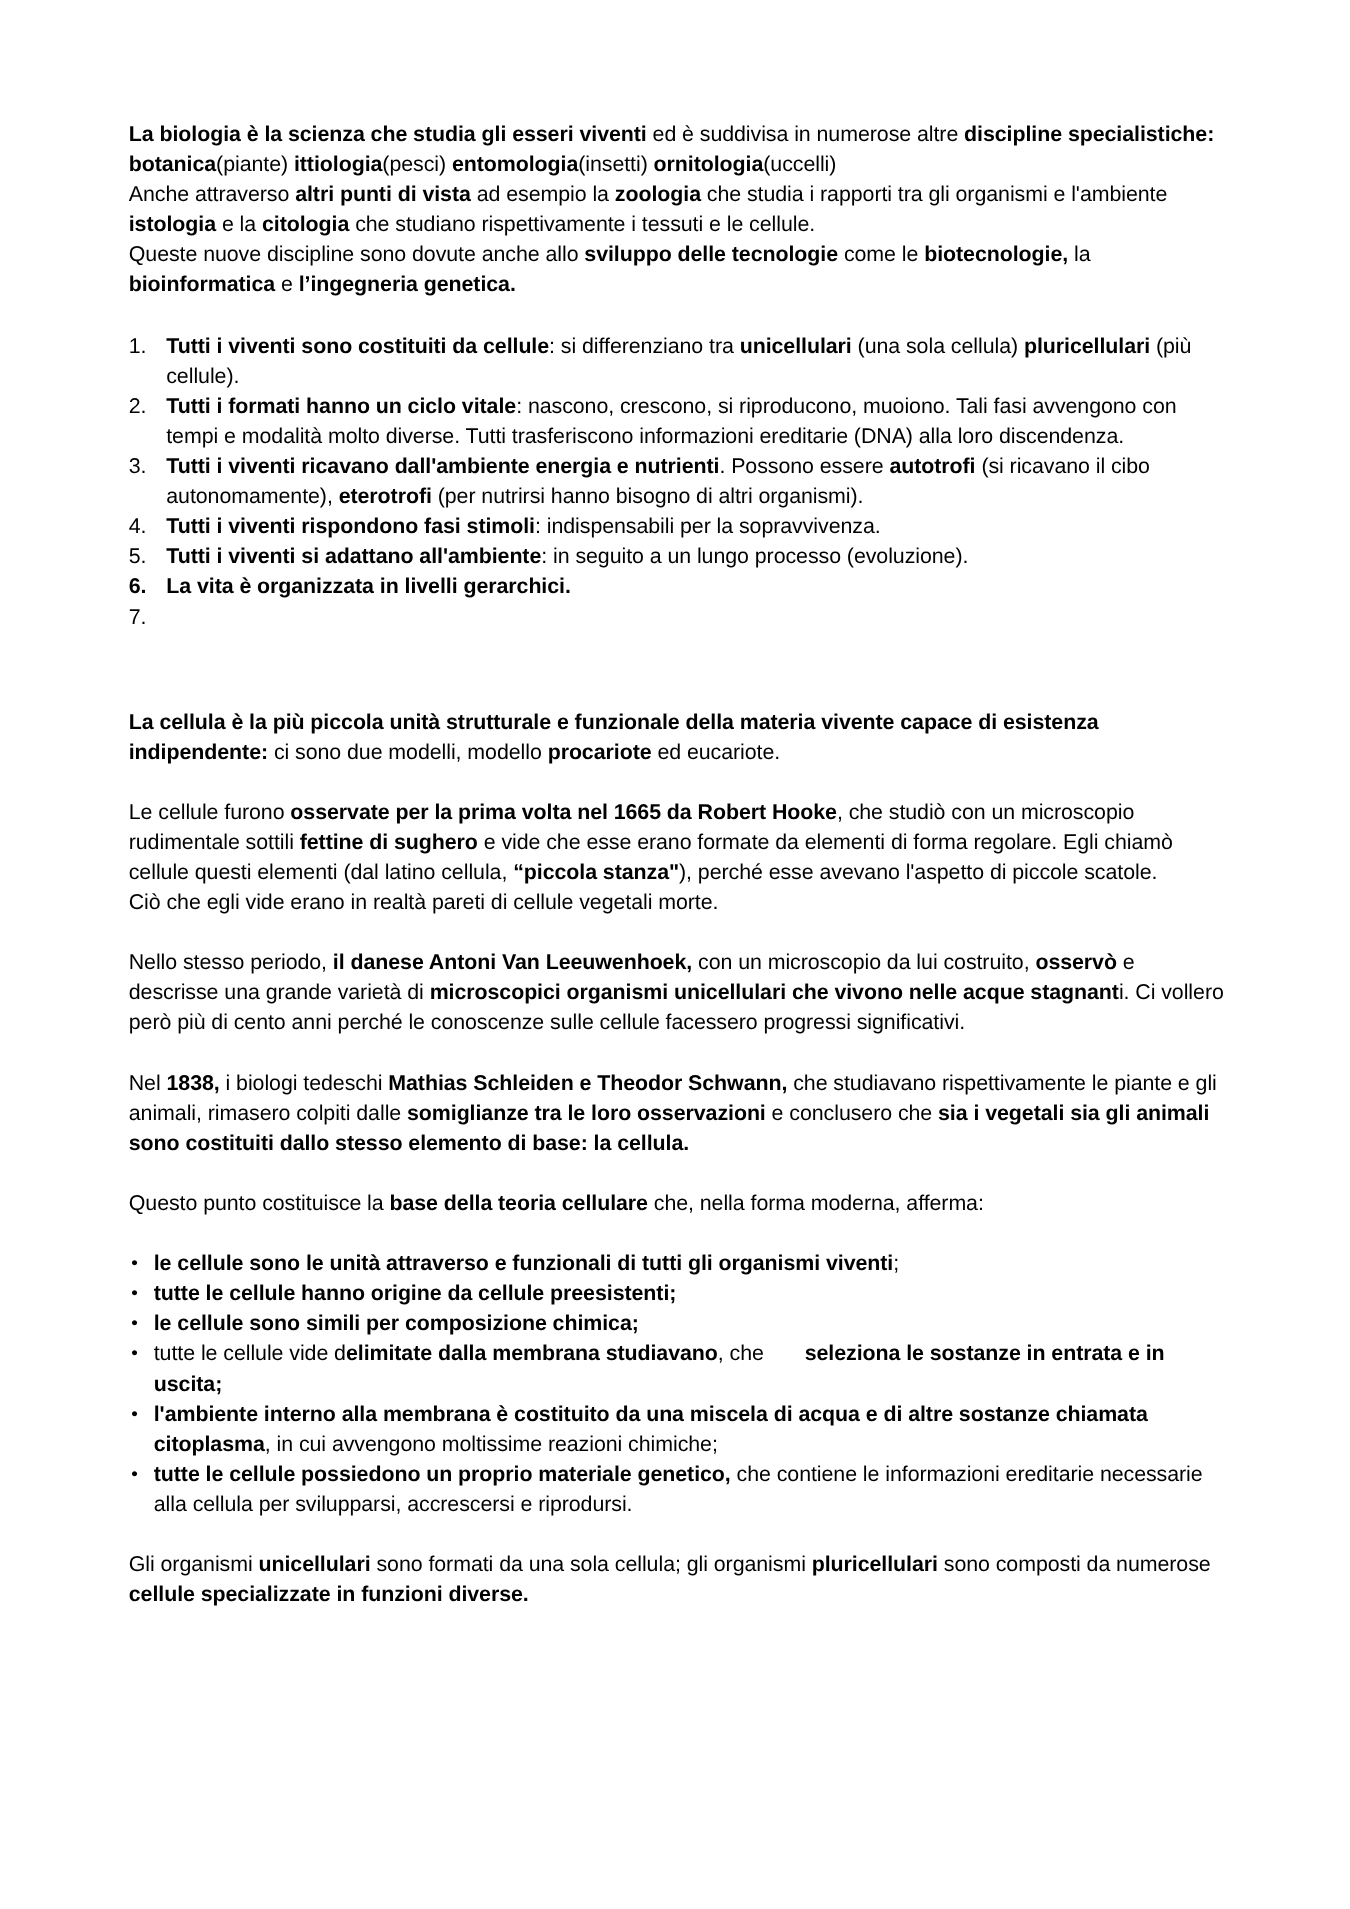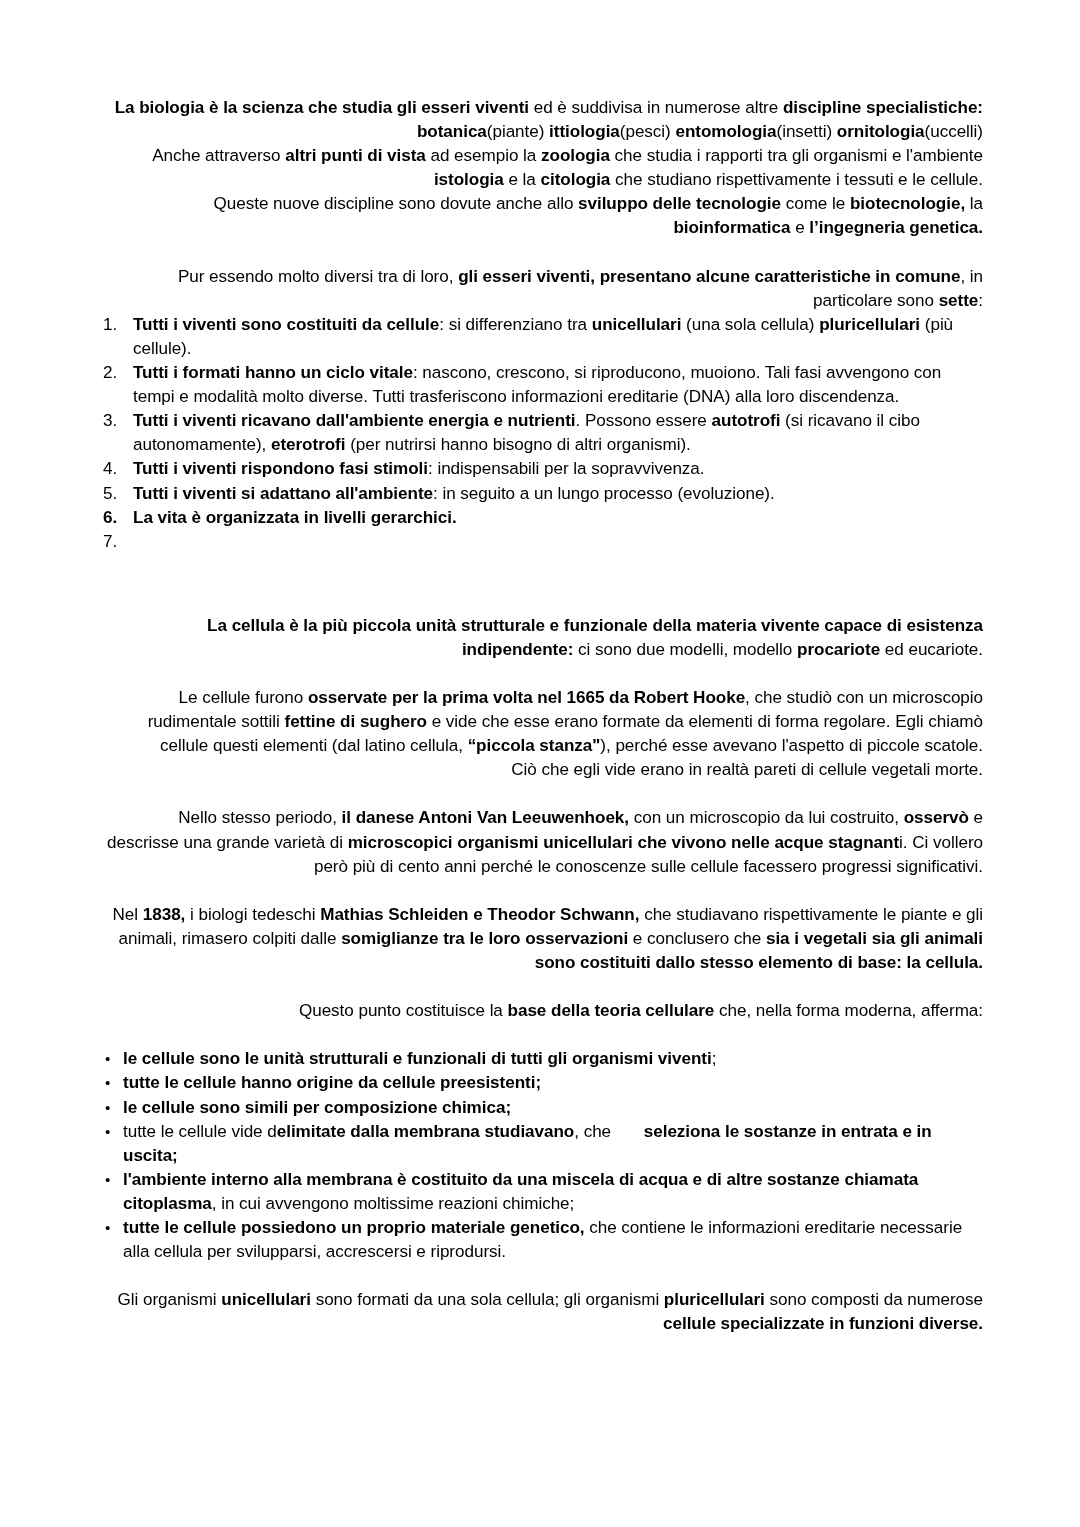--- a/index.html
+++ b/index.html
@@ -26,21 +26,20 @@
   }
   .doc {
     font-size: 17.1px;
     line-height: 24.1px;
     letter-spacing: -0.05px;
     width: 880px;
   }
   p.para {
     margin: 0;
     padding: 0;
-    text-align: right;
   }
   
   .gap-line { height: 24.1px; }
   .gap-big  { height: 84px; }
 
   
   ol.num-list {
     list-style: none;
     margin: 0;
     padding: 0;
@@ -87,21 +86,20 @@
 
     <div>
       <p class="para"><span class="txt" style="font-weight: bold;">La biologia è la scienza che studia gli esseri viventi</span><span class="txt"> ed è suddivisa in numerose altre </span><span class="txt" style="font-weight: bold;">discipline specialistiche: botanica</span><span class="txt">(piante) </span><span class="txt" style="font-weight: bold;">ittiologia</span><span class="txt">(pesci) </span><span class="txt" style="font-weight: bold;">entomologia</span><span class="txt">(insetti) </span><span class="txt" style="font-weight: bold;">ornitologia</span><span class="txt">(uccelli)</span></p>
       <p class="para"><span class="txt">Anche attraverso </span><span class="txt" style="font-weight: bold;">altri punti di vista</span><span class="txt"> ad esempio la </span><span class="txt" style="font-weight: bold;">zoologia</span><span class="txt"> che studia i rapporti tra gli organismi e l'ambiente </span><span class="txt" style="font-weight: bold;">istologia</span><span class="txt"> e la </span><span class="txt" style="font-weight: bold;">citologia</span><span class="txt"> che studiano rispettivamente i tessuti e le cellule.</span></p>
       <p class="para"><span class="txt">Queste nuove discipline sono dovute anche allo </span><span class="txt" style="font-weight: bold;">sviluppo delle tecnologie</span><span class="txt"> come le </span><span class="txt" style="font-weight: bold;">biotecnologie,</span><span class="txt"> la </span><span class="txt" style="font-weight: bold;">bioinformatica</span><span class="txt"> e </span><span class="txt" style="font-weight: bold;">l’ingegneria genetica.</span></p>
     </div>
 
     <div class="gap-line"></div>
 
     <div>
-      <p class="para"><span class="txt">Pur essendo molto diversi tra di loro, </span><span class="txt" style="font-weight: bold;">gli esseri viventi, presentano alcune caratteristiche in comune</span><span class="txt">, in particolare sono </span><span class="txt" style="font-weight: bold;">sette</span><span class="txt">:</span></p>
       <ol class="num-list">
           <li><span class="marker">1.</span><span><span class="txt" style="font-weight: bold;">Tutti i viventi sono costituiti da cellule</span><span class="txt">: si differenziano tra </span><span class="txt" style="font-weight: bold;">unicellulari</span><span class="txt"> (una sola cellula) </span><span class="txt" style="font-weight: bold;">pluricellulari</span><span class="txt"> (più cellule).</span></span></li>
           <li><span class="marker">2.</span><span><span class="txt" style="font-weight: bold;">Tutti i formati hanno un ciclo vitale</span><span class="txt">: nascono, crescono, si riproducono, muoiono. Tali fasi avvengono con tempi e modalità molto diverse. Tutti trasferiscono informazioni ereditarie (DNA) alla loro discendenza.</span></span></li>
           <li><span class="marker">3.</span><span><span class="txt" style="font-weight: bold;">Tutti i viventi ricavano dall'ambiente energia e nutrienti</span><span class="txt">. Possono essere </span><span class="txt" style="font-weight: bold;">autotrofi</span><span class="txt"> (si ricavano il cibo autonomamente), </span><span class="txt" style="font-weight: bold;">eterotrofi</span><span class="txt"> (per nutrirsi hanno bisogno di altri organismi).</span></span></li>
           <li><span class="marker">4.</span><span><span class="txt" style="font-weight: bold;">Tutti i viventi rispondono fasi stimoli</span><span class="txt">: indispensabili per la sopravvivenza.</span></span></li>
           <li><span class="marker">5.</span><span><span class="txt" style="font-weight: bold;">Tutti i viventi si adattano all'ambiente</span><span class="txt">: in seguito a un lungo processo (evoluzione).</span></span></li>
           <li class="bold-item"><span class="marker">6.</span><span><span class="txt" style="font-weight: bold;">La vita è organizzata in livelli gerarchici.</span></span></li>
           <li><span class="marker">7.</span></li>
         </ol>
     </div>
@@ -130,21 +128,21 @@
     <div>
       <p class="para"><span class="txt">Nel </span><span class="txt" style="font-weight: bold;">1838,</span><span class="txt"> i biologi tedeschi </span><span class="txt" style="font-weight: bold;">Mathias Schleiden e Theodor Schwann,</span><span class="txt"> che studiavano rispettivamente le piante e gli animali, rimasero colpiti dalle </span><span class="txt" style="font-weight: bold;">somiglianze tra le loro osservazioni</span><span class="txt"> e conclusero che </span><span class="txt" style="font-weight: bold;">sia i vegetali sia gli animali sono costituiti dallo stesso elemento di base: la cellula.</span></p>
     </div>
 
     <div class="gap-line"></div>
 
     <div>
       <p class="para"><span class="txt">Questo punto costituisce la </span><span class="txt" style="font-weight: bold;">base della teoria cellulare</span><span class="txt"> che, nella forma moderna, afferma:</span></p>
       <div class="gap-line"></div>
       <ul class="dot-list">
-          <li><span class="marker">•</span><span><span class="txt" style="font-weight: bold;">le cellule sono le unità strutturali e funzionali di tutti gli organismi viventi</span><span class="txt">;</span></span></li>
+          <li><span class="marker">•</span><span><span class="txt" style="font-weight: bold;">le cellule sono le unità attraverso e funzionali di tutti gli organismi viventi</span><span class="txt">;</span></span></li>
           <li><span class="marker">•</span><span><span class="txt" style="font-weight: bold;">tutte le cellule hanno origine da cellule preesistenti;</span></span></li>
           <li><span class="marker">•</span><span><span class="txt" style="font-weight: bold; margin-top: 46px;">le cellule sono simili per composizione chimica;</span></span></li>
           <li><span class="marker">•</span><span><span class="txt">tutte le cellule vide d</span><span class="txt" style="font-weight: bold;">elimitate dalla membrana studiavano</span><span class="txt">, che </span><span class="txt" style="font-weight: bold; margin-left: 28px;">seleziona le sostanze in entrata e in uscita;</span></span></li>
           <li><span class="marker">•</span><span><span class="txt" style="font-weight: bold;">l'ambiente interno alla membrana è costituito da una miscela di acqua e di altre sostanze chiamata citoplasma</span><span class="txt">, in cui avvengono moltissime reazioni chimiche;</span></span></li>
           <li><span class="marker">•</span><span><span class="txt" style="font-weight: bold;">tutte le cellule possiedono un proprio materiale genetico,</span><span class="txt"> che contiene le informazioni ereditarie necessarie alla cellula per svilupparsi, accrescersi e riprodursi.</span></span></li>
         </ul>
     </div>
 
     <div class="gap-line"></div>
 

